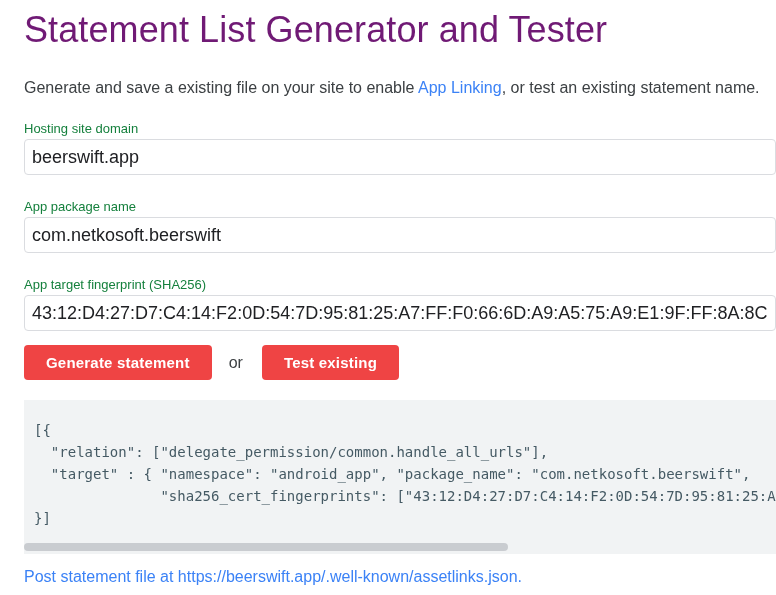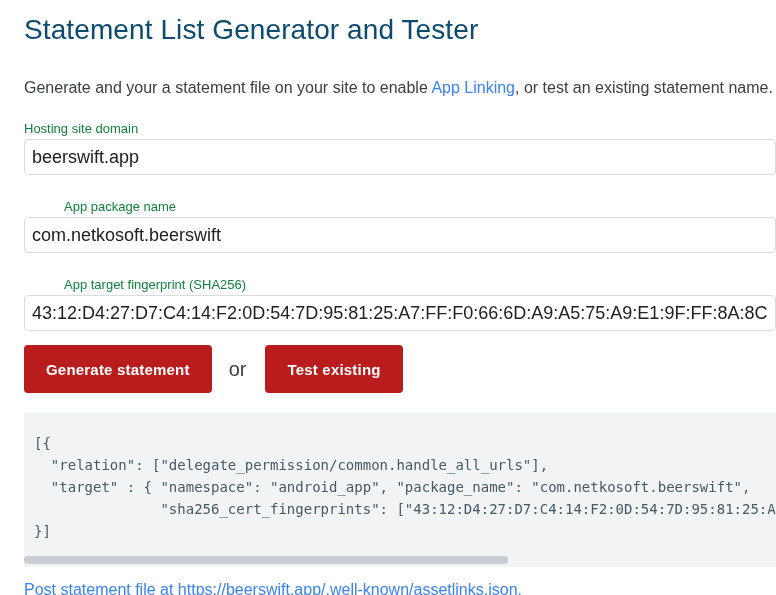--- a/index.html
+++ b/index.html
@@ -6,24 +6,24 @@
   html, body {
     background: #ffffff;
     font-family: "Liberation Sans", sans-serif;
     overflow-x: hidden;
   }
   body { width: 776px; height: 595px; }
   .page { padding-left: 24px; width: 100%; }
 
   .page-title {
     margin-top: 12px;
-    font-size: 28px;
+    font-size: 36px;
     font-weight: 400;
     line-height: 36px;
-    color: #0c4a6e;
+    color: #701a75;
     letter-spacing: 0.1px;
   }
 
   .intro {
     margin-top: 29px;
     font-size: 16px;
     line-height: 22px;
     color: #3c4043;
     white-space: nowrap;
   }
@@ -33,21 +33,21 @@
     cursor: pointer;
   }
 
   .field-label {
     display: block;
     margin-top: 22px;
     font-size: 13px;
     line-height: 15px;
     color: #15803d;
   }
-  .field-group + .field-group .field-label { margin-top: 24px; margin-left: 40px; }
+  .field-group + .field-group .field-label { margin-top: 24px; }
 
   .text-input {
     display: block;
     margin-top: 3px;
     width: 100%;
     height: 36px;
     border: 1px solid #dadce0;
     border-radius: 4px;
     background: #ffffff;
     padding: 0 8px 0 7px;
@@ -56,35 +56,35 @@
     color: #202124;
     outline: none;
   }
 
   .button-row {
     margin-top: 14px;
     display: flex;
     align-items: center;
   }
   .action-button {
-    height: 48px;
+    height: 35px;
     padding: 0 22px;
-    background: #b91c1c;
+    background: #ef4444;
     color: #ffffff;
     border: none;
     border-radius: 4px;
     font-family: "Liberation Sans", sans-serif;
     font-size: 15px;
     font-weight: 700;
     letter-spacing: 0.2px;
     cursor: pointer;
   }
   .or-label {
     margin: 0 19px 0 17px;
-    font-size: 20px;
+    font-size: 16px;
     color: #3c4043;
   }
 
   .code-block {
     position: relative;
     margin-top: 20px;
     width: 100%;
     height: 154px;
     background: #f1f3f4;
     overflow: hidden;
@@ -125,21 +125,21 @@
     white-space: nowrap;
   }
 </style>
 </head>
 <body>
 
 <div class="page">
 
   <h1 class="page-title">Statement List Generator and Tester</h1>
 
-  <p class="intro"><span>Generate and your a statement file on your site to enable </span><a href="#">App Linking</a><span>, or test an existing statement name.</span></p>
+  <p class="intro"><span>Generate and save a existing file on your site to enable </span><a href="#">App Linking</a><span>, or test an existing statement name.</span></p>
 
   <div class="field-group">
     <label class="field-label">Hosting site domain</label>
     <input class="text-input" type="text" readonly="" value="beerswift.app" style="">
   </div>
 
   <div class="field-group">
     <label class="field-label">App package name</label>
     <input class="text-input" type="text" readonly="" value="com.netkosoft.beerswift" style="">
   </div>

